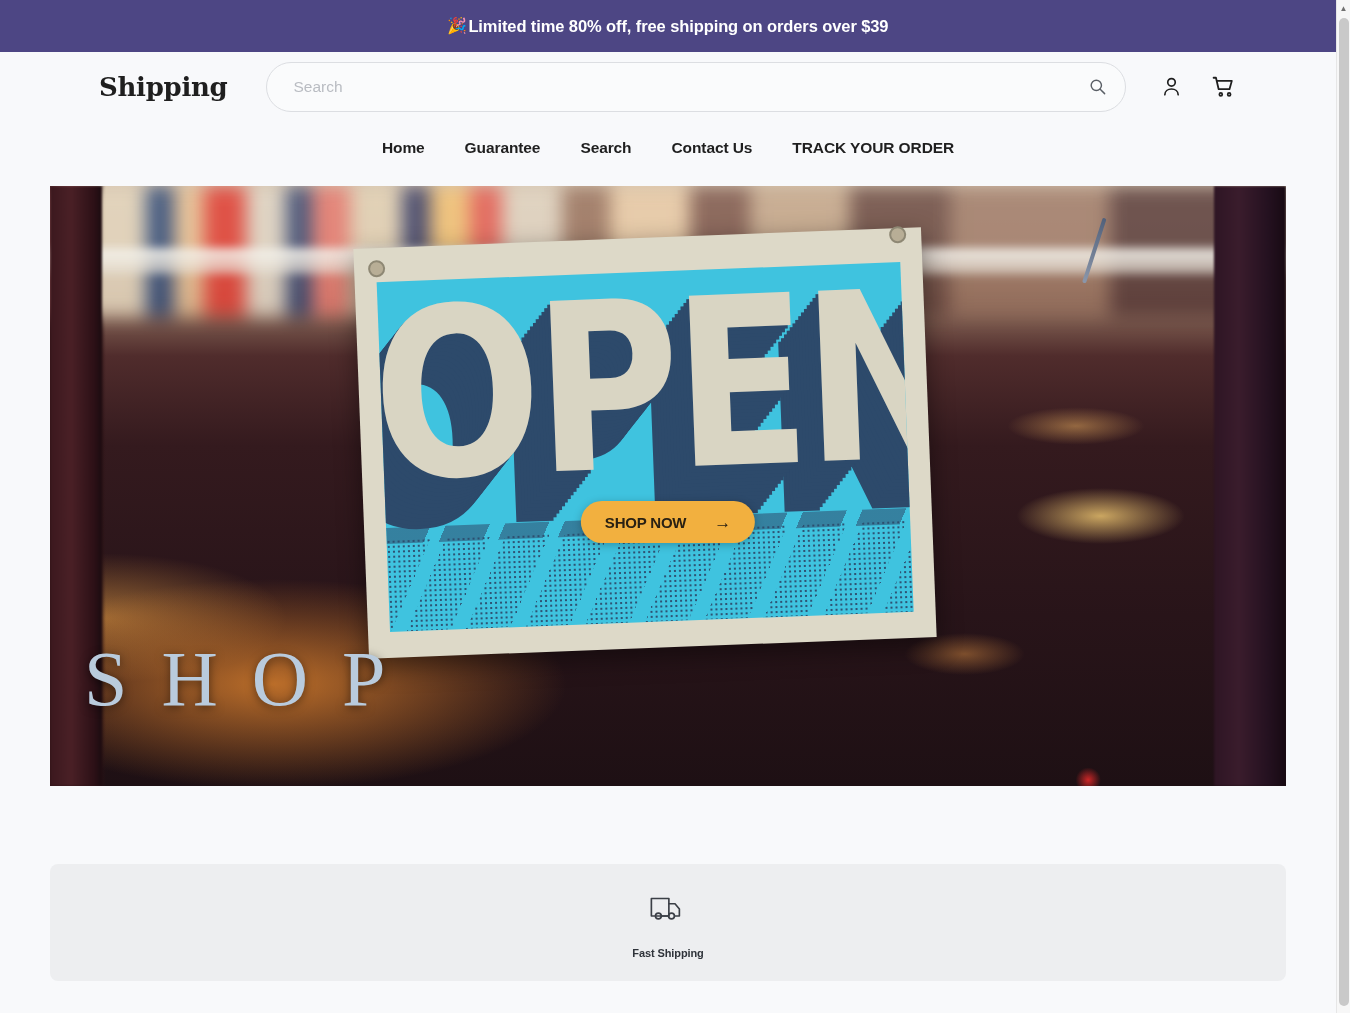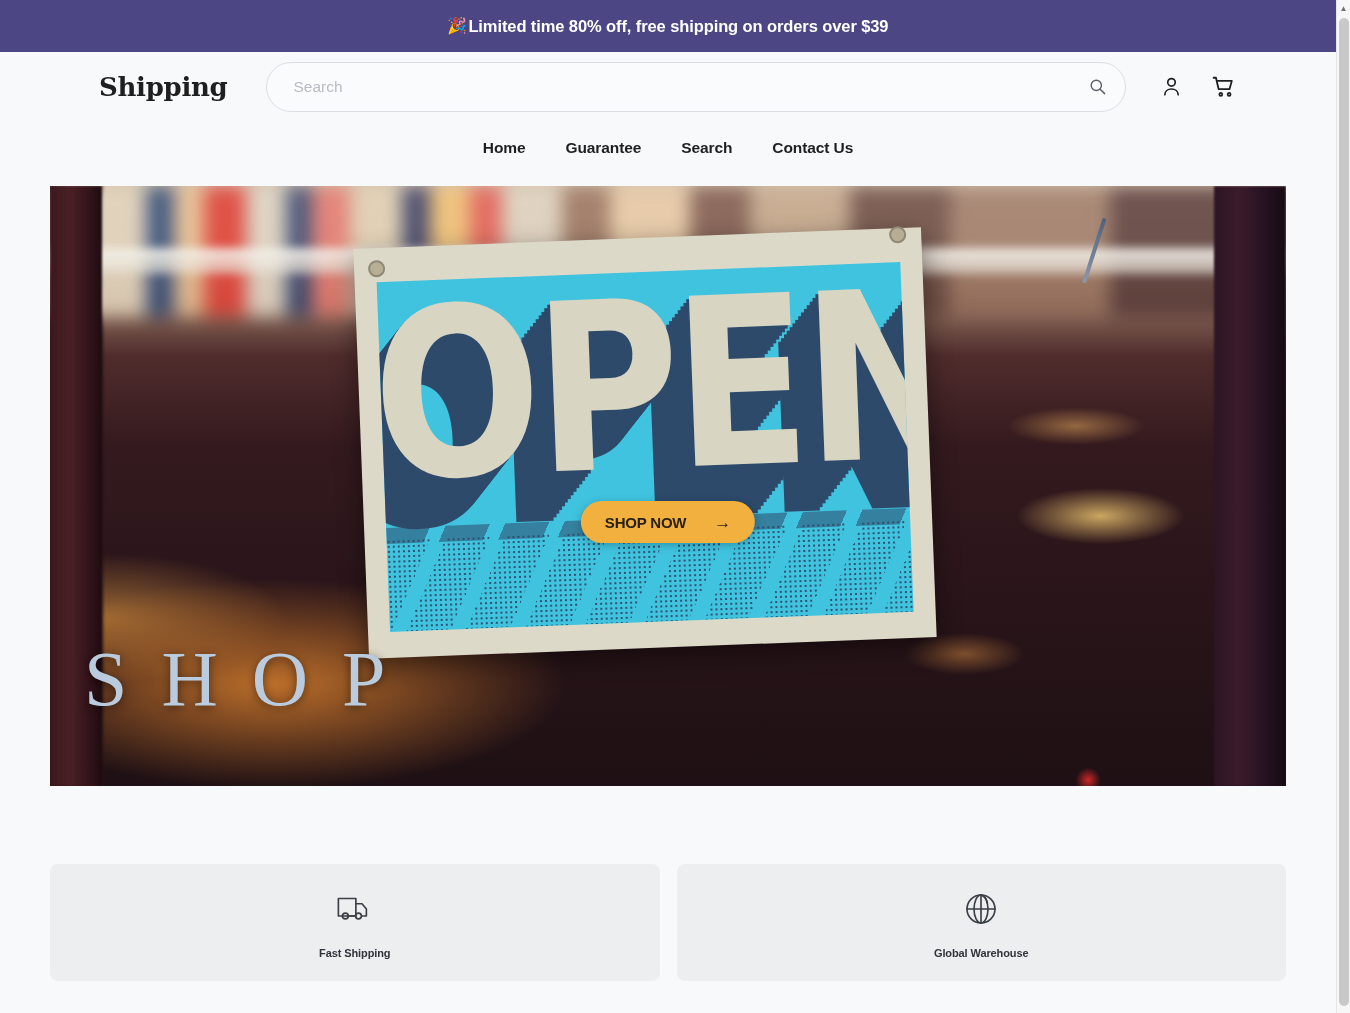--- a/index.html
+++ b/index.html
@@ -461,20 +461,21 @@
           </svg>
         </button>
       </div>
     </header>
 
     <nav class="nav">
       <a class="nav-item">Home</a>
       <a class="nav-item">Guarantee</a>
       <a class="nav-item">Search</a>
       <a class="nav-item">Contact Us</a>
+      <a class="nav-item">TRACK YOUR ORDER</a>
     </nav>
 
     <section class="hero">
       <div class="hero-bg"></div>
       <div class="hero-rack"></div>
       <div class="hero-shelf"></div>
       <div class="hero-frame-left"></div>
       <div class="hero-frame-right"></div>
 
       <div class="sign">
@@ -507,32 +508,20 @@
             <path d="M5 12h20v20H5z"></path>
             <path d="M25 18h7l5 6v8h-5"></path>
             <circle cx="13" cy="32" r="3.3"></circle>
             <circle cx="28" cy="32" r="3.3"></circle>
             <line x1="16.3" y1="32" x2="24.7" y2="32"></line>
           </svg>
         </span>
         <span class="vp-label">Fast Shipping</span>
       </div>
 
-      <div class="vp-card">
-        <span class="vp-icon">
-          <svg width="42" height="42" viewBox="0 0 48 48" fill="none" stroke="#3b3f46" stroke-width="1.9" stroke-linecap="round" stroke-linejoin="round">
-            <circle cx="24" cy="24" r="16"></circle>
-            <line x1="24" y1="8" x2="24" y2="40"></line>
-            <line x1="8" y1="24" x2="40" y2="24"></line>
-            <ellipse cx="24" cy="24" rx="8" ry="16"></ellipse>
-            <path d="M26 9c3 2 5 5 5 8"></path>
-          </svg>
-        </span>
-        <span class="vp-label">Global Warehouse</span>
-      </div>
 
 
     </section>
 
   </div>
 
   <div class="scrollbar">
     <div class="sb-arrow">▲</div>
     <div class="sb-thumb"></div>
   </div>

